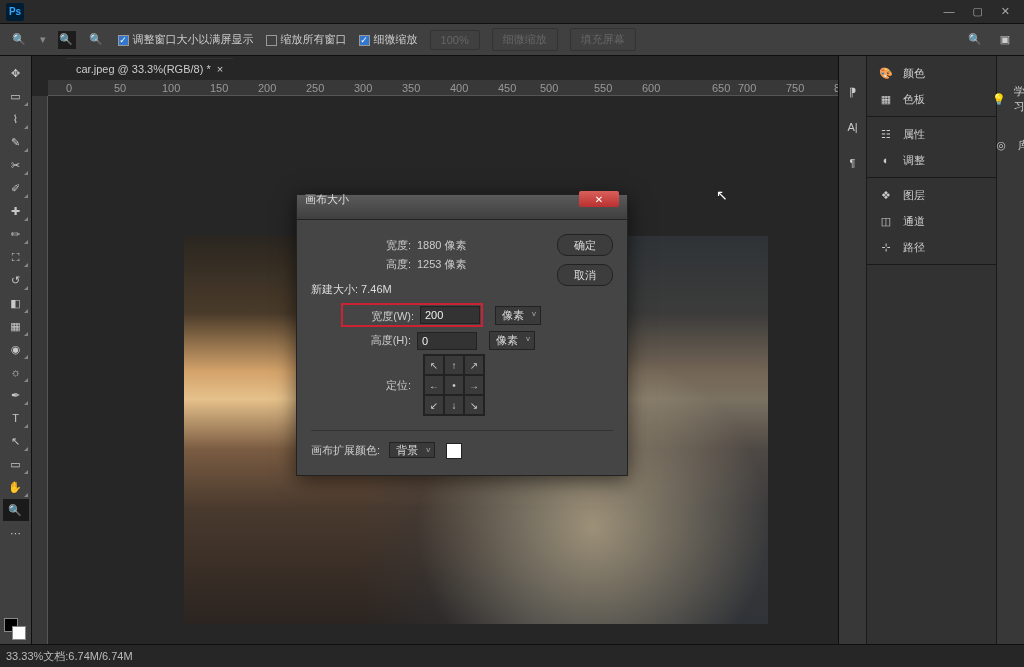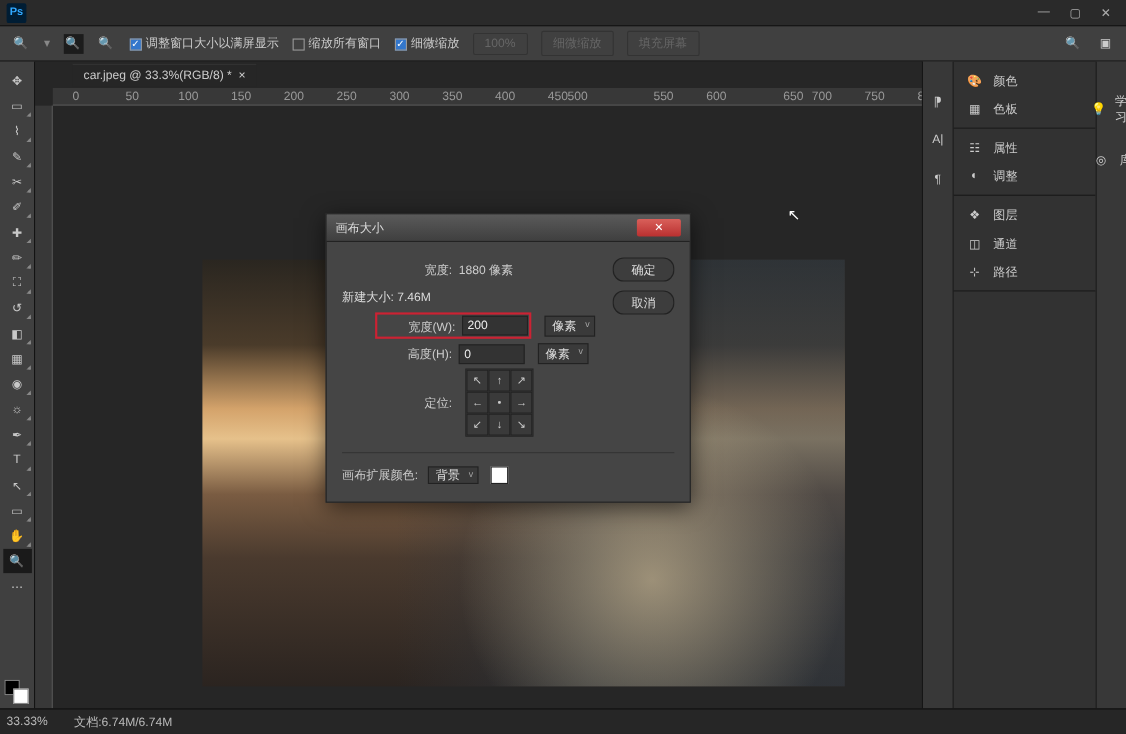--- a/index.html
+++ b/index.html
@@ -27,27 +27,27 @@
 .ruler-h{position:absolute;top:24px;left:16px;right:0;height:16px;background:#383838;border-bottom:1px solid #555;overflow:hidden;color:#999;font-size:9px}
 .ruler-h span{position:absolute;top:2px}
 .ruler-v{position:absolute;top:40px;left:0;width:16px;bottom:0;background:#383838;border-right:1px solid #555}
 .img{position:absolute;top:180px;left:152px;width:584px;height:388px;background:linear-gradient(180deg,#2a2620 0%,#4a3b2a 20%,#d4a36b 35%,#e6c18b 42%,#7a5c42 55%,#4a3a2e 70%,#2b2420 100%)}
 .img::before{content:"";position:absolute;inset:0;background:radial-gradient(circle at 70% 75%,rgba(255,230,180,.5),transparent 35%),linear-gradient(90deg,transparent 30%,rgba(50,60,70,.6) 60%)}
 .panels{width:186px;background:#323232;border-left:1px solid #0f0f0f;display:flex}
 .minicol{width:28px;background:#383838;display:flex;flex-direction:column;align-items:center;gap:18px;padding-top:26px;border-right:1px solid #1a1a1a}
 .pmain{flex:1;display:flex;flex-direction:column}
 .pgroup{border-bottom:1px solid #1a1a1a;padding:4px 0}
 .pitem{display:flex;align-items:center;gap:8px;padding:4px 10px;color:#ccc}
-.status{position:absolute;bottom:0;left:0;right:0;height:23px;background:#262626;border-top:1px solid #0f0f0f;display:flex;align-items:center;padding-left:6px;gap:24px;color:#bbb}
+.status{position:absolute;bottom:0;left:0;right:0;height:23px;background:#262626;border-top:1px solid #0f0f0f;display:flex;align-items:center;padding-left:6px;color:#bbb}
 .swatches{position:absolute;bottom:27px;left:4px;width:22px;height:22px}
 .swatches .fg{position:absolute;width:14px;height:14px;background:#000;border:1px solid #888;top:0;left:0}
 .swatches .bg{position:absolute;width:14px;height:14px;background:#fff;border:1px solid #888;right:0;bottom:0}
 
 .dialog{position:absolute;top:194px;left:296px;width:332px;background:#454545;border:1px solid #222;box-shadow:0 4px 20px rgba(0,0,0,.6)}
-.dlg-title{height:22px;background:linear-gradient(#5a5a5a,#3f3f3f);display:flex;align-items:center;padding:12px 8px;color:#ddd;border-bottom:1px solid #222}
+.dlg-title{height:22px;background:linear-gradient(#5a5a5a,#3f3f3f);display:flex;align-items:flex-end;padding:12px 8px;color:#ddd;border-bottom:1px solid #222}
 .dlg-close{margin-left:auto;width:40px;height:16px;background:linear-gradient(#d9605a,#b93030);color:#fff;display:flex;align-items:center;justify-content:center;border-radius:2px;font-size:10px}
 .dlg-body{padding:14px 14px 16px;position:relative}
 .section{color:#ddd;margin-bottom:6px}
 .row{display:flex;align-items:center;margin:4px 0;margin-left:30px}
 .row label{width:70px;text-align:right;color:#ccc;margin-right:6px}
 .ro{color:#ccc}
 .inp{width:60px;height:18px;background:#333;border:1px solid #222;color:#eee;padding:0 4px}
 .hlight{border:2px solid #c23;padding:1px;display:flex;align-items:flex-end}
 .sel-unit{margin-left:12px;background:#3a3a3a;border:1px solid #222;padding:1px 16px 1px 6px;color:#ddd;position:relative}
 .sel-unit::after{content:"v";position:absolute;right:4px;top:2px;font-size:8px;color:#aaa}
@@ -123,21 +123,21 @@
       <span style="left:18px">0</span>
         <span style="left:66px">50</span>
         <span style="left:114px">100</span>
         <span style="left:162px">150</span>
         <span style="left:210px">200</span>
         <span style="left:258px">250</span>
         <span style="left:306px">300</span>
         <span style="left:354px">350</span>
         <span style="left:402px">400</span>
         <span style="left:450px">450</span>
-        <span style="left:468px">500</span>
+        <span style="left:492px">500</span>
         <span style="left:546px">550</span>
         <span style="left:594px">600</span>
         <span style="left:664px">650</span>
         <span style="left:690px">700</span>
         <span style="left:738px">750</span>
         <span style="left:786px">800</span>
     </div>
     <div class="ruler-v"></div>
     <div class="img"></div>
   </div>
@@ -207,20 +207,24 @@
     <span>画布大小</span>
     <div class="dlg-close">✕</div>
   </div>
   <div class="dlg-body">
     <div class="okbtn ok">确定</div>
     <div class="okbtn cancel">取消</div>
 
     <div class="row">
         <label>宽度:</label>
         <span class="ro">1880 像素</span>
+      </div>
+    <div class="row">
+        <label>高度:</label>
+        <span class="ro">1253 像素</span>
       </div>
 
     <div class="section" style="margin-top:10px">新建大小: 7.46M</div>
     <div class="row">
       <span class="hlight">
         <label>宽度(W):</label>
         <input class="inp" value="200" style="">
       </span>
       <span class="sel-unit">像素</span>
     </div>

